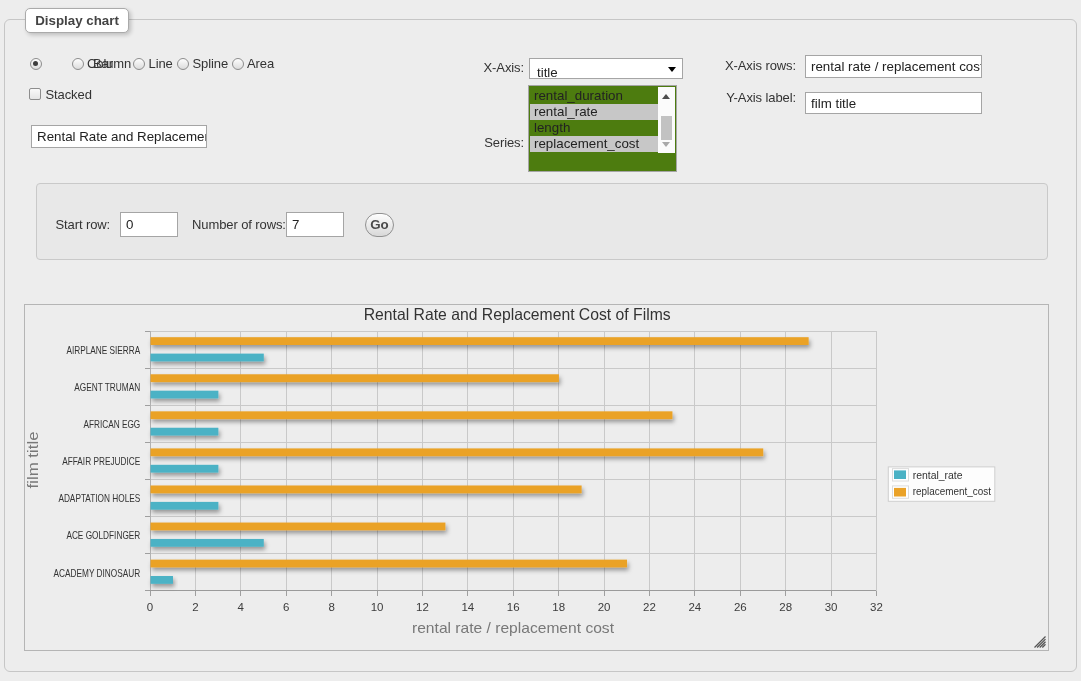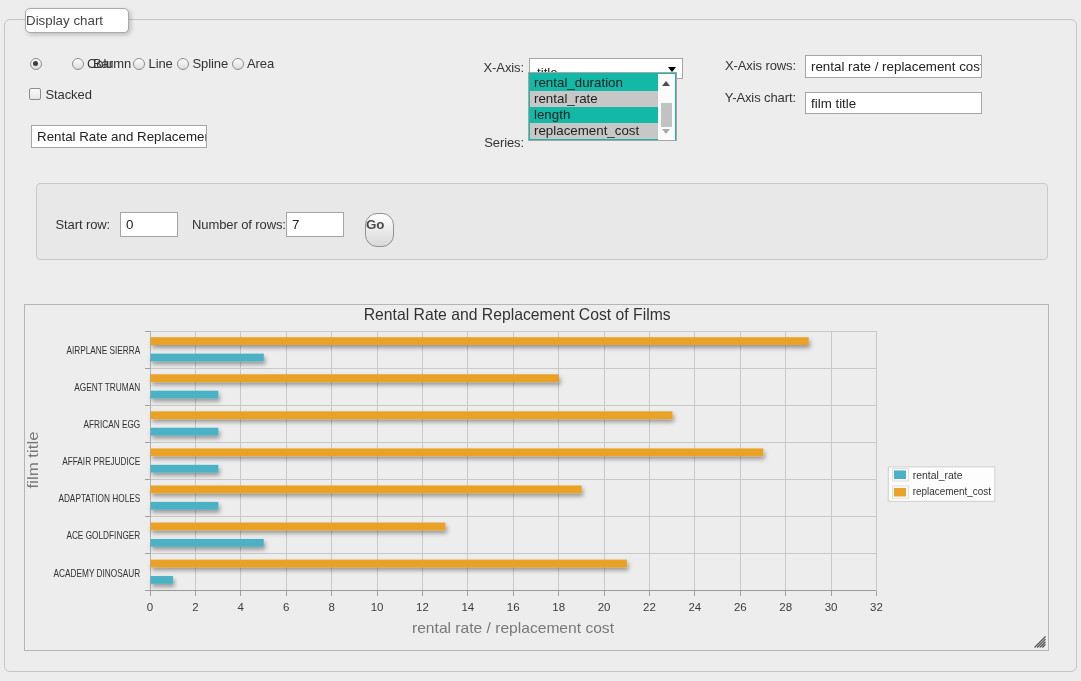--- a/index.html
+++ b/index.html
@@ -1,36 +1,36 @@
 <!DOCTYPE html>
 <html><head>
 <meta charset="utf-8">
 <style>
 * { margin:0; padding:0; box-sizing:border-box; }
 html,body { width:1081px; height:681px; background:#ededed; font-family:"Liberation Sans", sans-serif; overflow:hidden; }
 .abs { position:absolute; }
 #fieldset { left:4px; top:19px; width:1073px; height:653px; border:1px solid #c6c6c6; border-radius:6px; }
-#legendbox { left:25px; top:8px; width:104px; height:25px; background:#fff; border:1px solid #aaa; border-radius:5px; box-shadow:2px 2px 4px rgba(0,0,0,0.2); font-weight:normal; font-size:13.3333px; color:#444; text-align:left; line-height:23px; }
+#legendbox { left:25px; top:8px; width:104px; height:25px; background:#fff; border:1px solid #aaa; border-radius:5px; box-shadow:2px 2px 4px rgba(0,0,0,0.2); font-weight:bold; font-size:13.3333px; color:#444; text-align:center; line-height:23px; }
 .lbl { font-size:13px; letter-spacing:-0.1px; color:#333; line-height:15px; }
 .radio { width:12px; height:12px; border-radius:50%; border:1px solid #8d8d8d; background:linear-gradient(#fdfdfd, #dcdcdc); }
 .radio.on::after { content:""; position:absolute; left:2.5px; top:2.5px; width:5px; height:5px; border-radius:50%; background:#3d3d3d; }
 .checkbox { width:12px; height:12px; border:1px solid #8d8d8d; border-radius:2px; background:linear-gradient(#f9f9f9, #e5e5e5); }
 .tinput { background:#fff; border:1px solid #a5a5a5; font-size:13.3333px; color:#222; white-space:nowrap; overflow:hidden; padding-left:5px; display:flex; align-items:center; }
 #xselect { left:529px; top:58px; width:154px; height:21px; background:#fff; border:1px solid #a5a5a5; }
 #xselect .txt { position:absolute; left:7px; top:6px; font-size:13.3333px; color:#222; }
 #xselect .arr { position:absolute; right:6px; top:8px; width:0; height:0; border-left:4px solid transparent; border-right:4px solid transparent; border-top:5px solid #000; }
-#listbox { left:528px; top:72px; width:149px; height:69px; background:#14b8a6; border:1px solid #a5a5a5; }
+#listbox { left:528px; top:85px; width:149px; height:87px; background:#4d7c0f; border:1px solid #a5a5a5; }
 .litem { position:absolute; left:1px; width:129px; height:16px; font-size:13.3333px; color:#222; line-height:16px; padding-left:4px; white-space:nowrap; }
 .litem.sel { background:#c7c7c7; }
 #sbar { position:absolute; right:1px; top:1px; width:17px; height:66px; background:#fbfbfb; }
 #sbar .up { position:absolute; left:4px; top:7px; width:0; height:0; border-left:4.5px solid transparent; border-right:4.5px solid transparent; border-bottom:5px solid #4d4d4d; }
 #sbar .dn { position:absolute; left:4px; bottom:6px; width:0; height:0; border-left:4.5px solid transparent; border-right:4.5px solid transparent; border-top:5px solid #a9a9a9; }
 #sbar .th { position:absolute; left:3px; top:29px; width:11px; height:24px; background:#c2c2c2; }
 #rowbox { left:36px; top:183px; width:1012px; height:77px; background:#e8e8e8; border:1px solid #c9c9c9; border-radius:4px; }
-#gobtn { left:365px; top:213px; width:29px; height:34px; border:1px solid #919191; border-radius:12px; background:linear-gradient(#fefefe, #d8d8d8); font-size:13.3333px; font-weight:bold; color:#4a4a4a; line-height:22px; }
+#gobtn { left:365px; top:213px; width:29px; height:24px; border:1px solid #919191; border-radius:12px; background:linear-gradient(#fefefe, #d8d8d8); font-size:13.3333px; font-weight:bold; color:#4a4a4a; text-align:center; line-height:22px; }
 #chartbox { left:24px; top:304px; width:1025px; height:347px; border:1px solid #b5b5b5; }
 </style>
 </head>
 <body>
 <div class="abs" id="fieldset"></div>
 <div class="abs" id="legendbox">Display chart</div>
 
 <div class="abs radio on" style="left:29.5px; top:57.5px;"></div>
 <div class="abs lbl" style="left:45px; top:56.3px;margin-left:48px;">Bar</div>
 <div class="abs radio" style="left:71.5px; top:57.5px;"></div>
@@ -61,21 +61,21 @@
   <div class="litem sel" style="top:50px;">replacement_cost</div>
   <div id="sbar">
       <span class="up"></span>
       <span class="th"></span>
       <span class="dn"></span>
     </div>
 </div>
 
 <div class="abs lbl" style="left:696px; top:58px; width:100px; text-align:right;">X-Axis rows:</div>
 <div class="abs tinput" style="left:805px; top:55px; width:177px; height:23px;">rental rate / replacement cost</div>
-<div class="abs lbl" style="left:696px; top:90.4px; width:100px; text-align:right;">Y-Axis chart:</div>
+<div class="abs lbl" style="left:696px; top:90.4px; width:100px; text-align:right;">Y-Axis label:</div>
 <div class="abs tinput" style="left:805px; top:92px; width:177px; height:22px;">film title</div>
 
 <div class="abs" id="rowbox"></div>
 <div class="abs lbl" style="left:55.5px; top:217.3px;">Start row:</div>
 <div class="abs tinput" style="left:120px; top:212px; width:58px; height:25px;">0</div>
 <div class="abs lbl" style="left:192px; top:217.3px;">Number of rows:</div>
 <div class="abs tinput" style="left:286px; top:212px; width:58px; height:25px;">7</div>
 <div class="abs" id="gobtn">Go</div>
 
 <div class="abs" id="chartbox">

